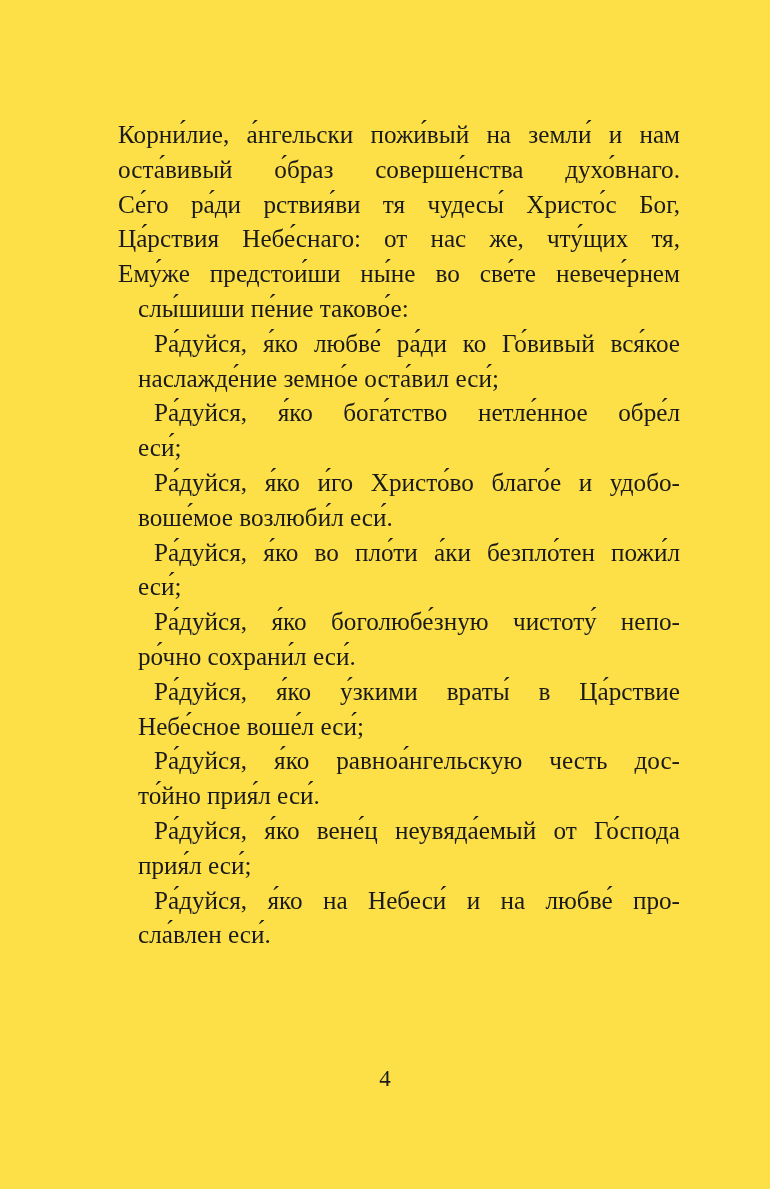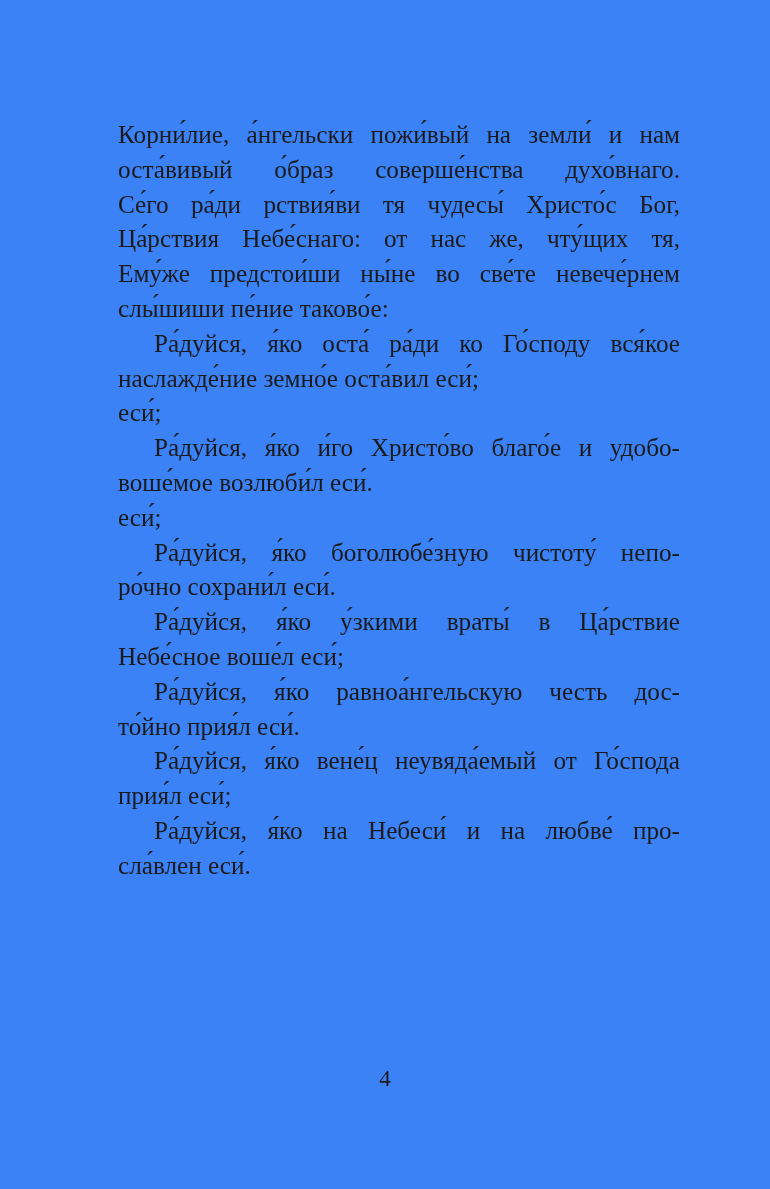--- a/index.html
+++ b/index.html
@@ -15,21 +15,21 @@
     color: #1a1a1a;
     overflow: hidden;
   }
 
   .page {
     position: absolute;
     left: 0;
     top: 0;
     width: 770px;
     height: 1189px;
-    background: #3b82f6;
+    background: #fde047;
   }
 
   .text-block {
     position: absolute;
     left: 118px;
     top: 118px;
     width: 562px;
   }
 
   .para {
@@ -43,20 +43,21 @@
 
   
   .line {
     display: block;
     white-space: pre;
     text-align: justify;
     text-align-last: justify;
   }
   .line.last {
     text-align-last: left;
+    margin-left: 20px;
   }
   .line.indent {
     text-indent: 36px;
   }
 
   .page-number {
     position: absolute;
     left: 0;
     top: 1065px;
     width: 770px;
@@ -75,31 +76,33 @@
   <div class="text-block">
       <p class="para">
         <span class="line">Корни́лие, а́нгельски пожи́вый на земли́ и нам</span>
         <span class="line">оста́вивый о́браз соверше́нства духо́внаго.</span>
         <span class="line">Се́го ра́ди рствия́ви тя чудесы́ Христо́с Бог,</span>
         <span class="line">Ца́рствия Небе́снаго: от нас же, чту́щих тя,</span>
         <span class="line">Ему́же предстои́ши ны́не во све́те невече́рнем</span>
         <span class="line last">слы́шиши пе́ние таково́е:</span>
       </p>
       <p class="para">
-        <span class="line indent">Ра́дуйся, я́ко оста́ ра́ди ко Го́споду вся́кое</span>
+        <span class="line indent">Ра́дуйся, я́ко любве́ ра́ди ко Го́вивый вся́кое</span>
         <span class="line last">наслажде́ние земно́е оста́вил еси́;</span>
       </p>
       <p class="para">
+        <span class="line indent">Ра́дуйся, я́ко бога́тство нетле́нное обре́л</span>
         <span class="line last">еси́;</span>
       </p>
       <p class="para">
         <span class="line indent">Ра́дуйся, я́ко и́го Христо́во благо́е и удобо-</span>
         <span class="line last">воше́мое возлюби́л еси́.</span>
       </p>
       <p class="para">
+        <span class="line indent">Ра́дуйся, я́ко во пло́ти а́ки безпло́тен пожи́л</span>
         <span class="line last">еси́;</span>
       </p>
       <p class="para">
         <span class="line indent">Ра́дуйся, я́ко боголюбе́зную чистоту́ непо-</span>
         <span class="line last">ро́чно сохрани́л еси́.</span>
       </p>
       <p class="para">
         <span class="line indent">Ра́дуйся, я́ко у́зкими враты́ в Ца́рствие</span>
         <span class="line last">Небе́сное воше́л еси́;</span>
       </p>

